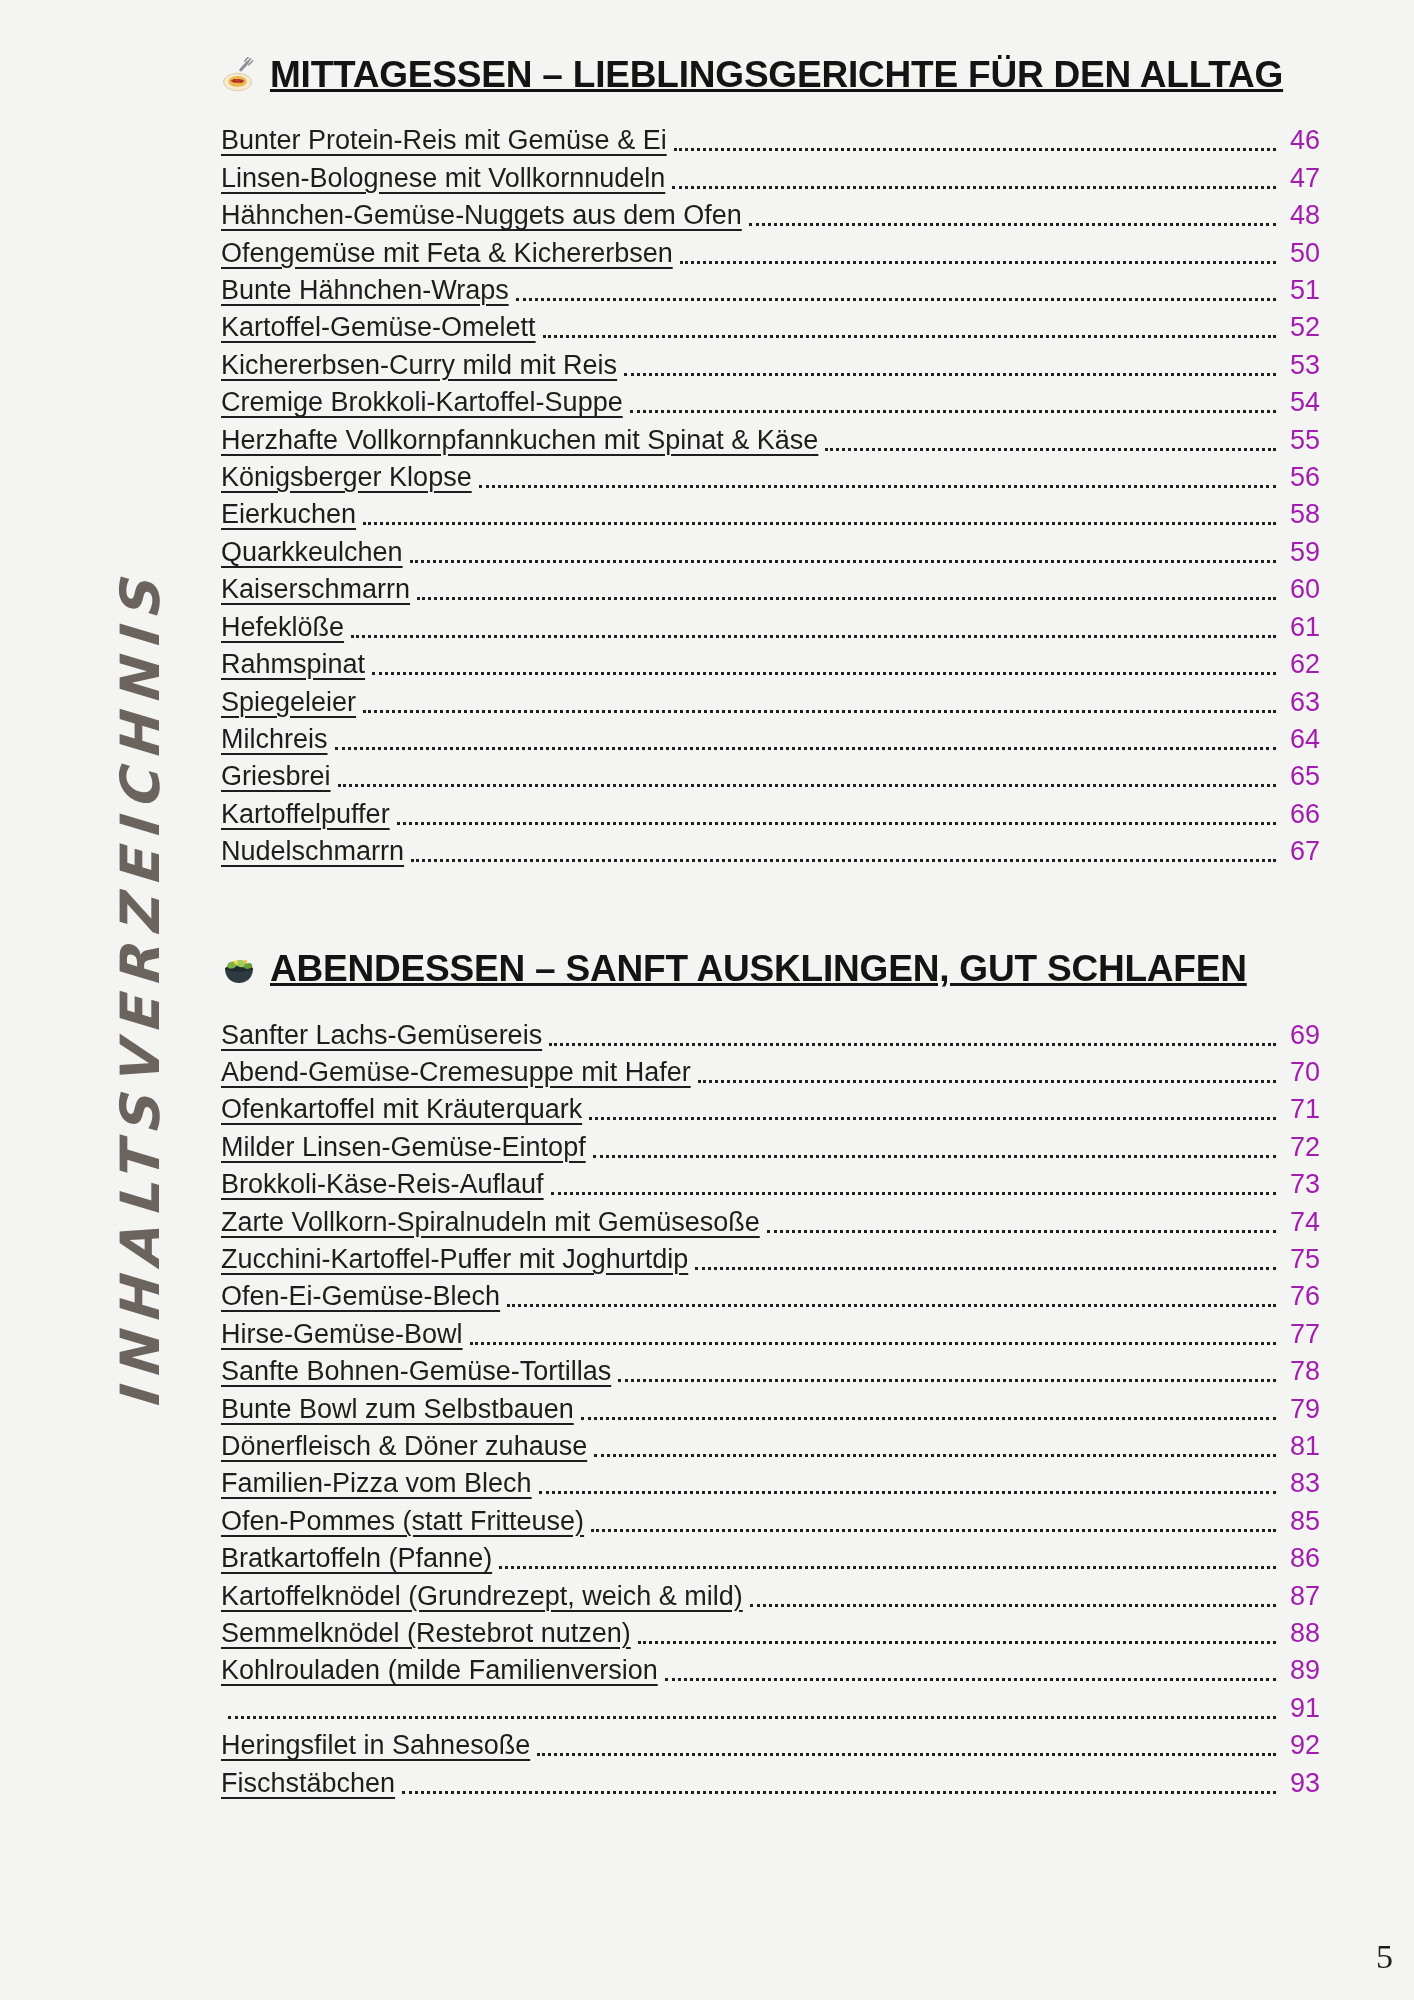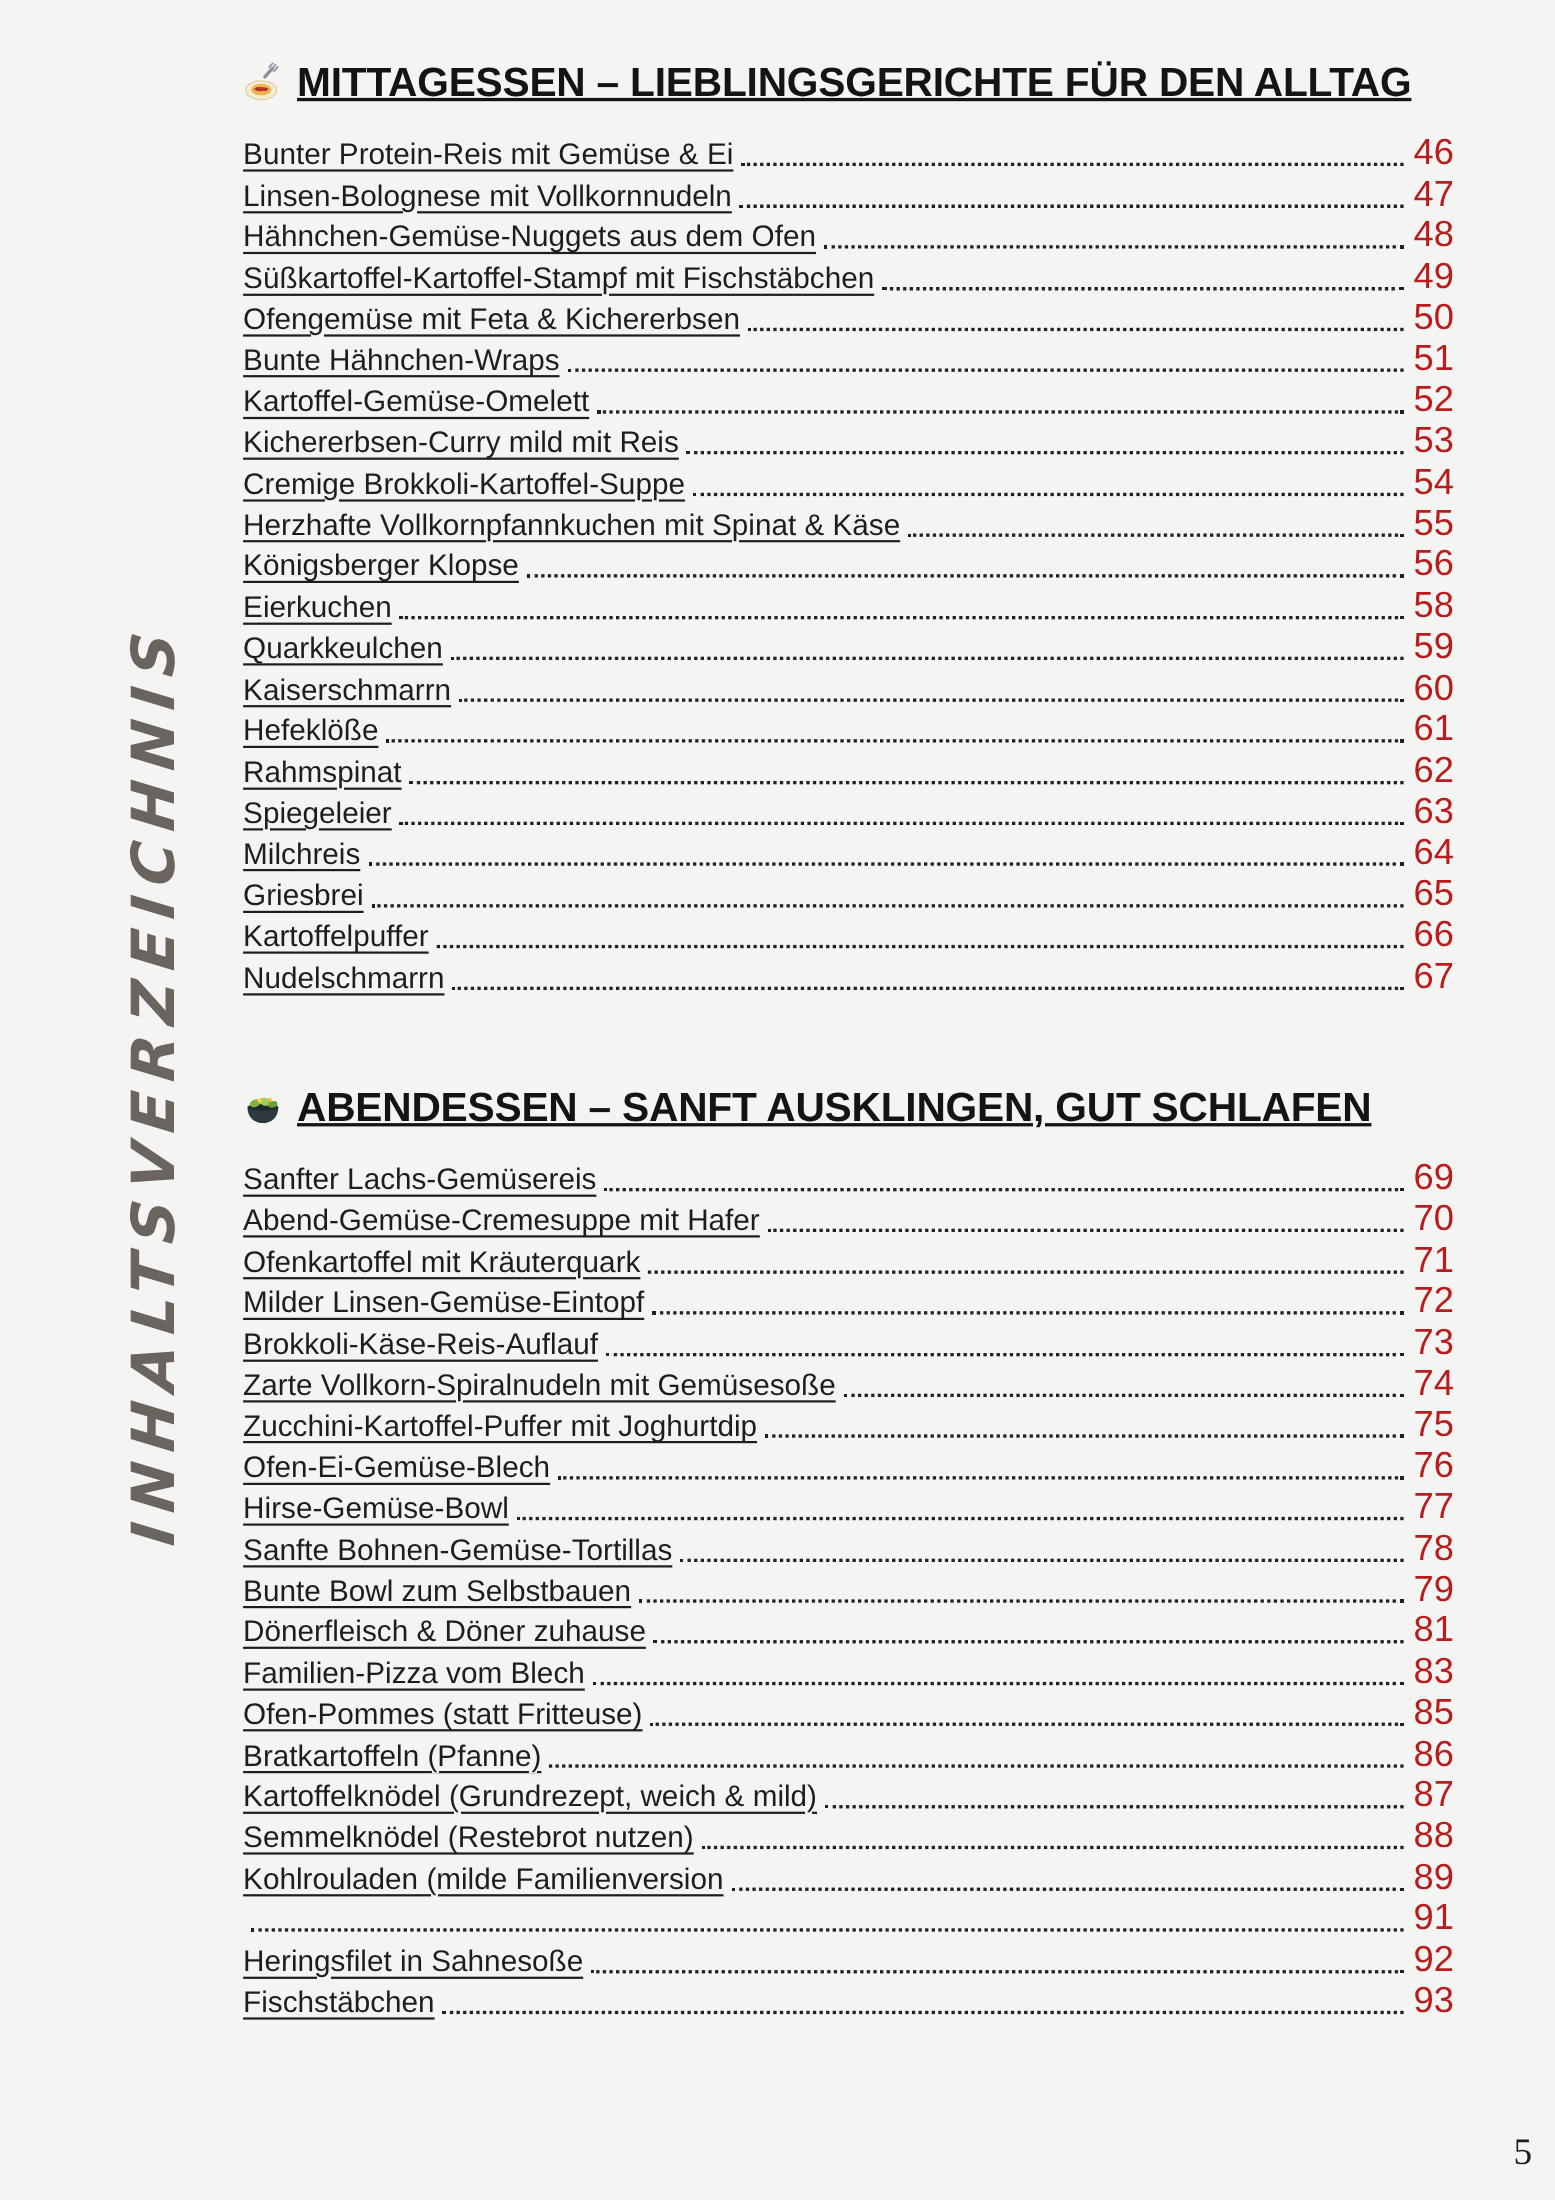--- a/index.html
+++ b/index.html
@@ -58,24 +58,24 @@
     white-space:nowrap;
   }
   .toc-row .dots{
     flex:1 1 auto;
     height:0;
     border-bottom:3.5px dotted #202020;
     margin:0 9px 3px 7px;
     min-width:20px;
   }
   .toc-row .pg{
-    font-size:33px;
-    color:#b91c1c;
+    font-size:27px;
+    color:#a21caf;
     min-width:40px;
-    text-align:left;
+    text-align:center;
   }
   .page-number{
     position:absolute;
     right:21px;bottom:24px;
     font-family:"Liberation Serif",serif;
     font-size:34px;color:#1c1c1c;
   }
 </style>
 </head>
 <body>
@@ -115,25 +115,20 @@
             <span class="t">Linsen-Bolognese mit Vollkornnudeln</span>
             <span class="dots"></span>
             <span class="pg">47</span>
           </li>
           <li class="toc-row">
             <span class="t">Hähnchen-Gemüse-Nuggets aus dem Ofen</span>
             <span class="dots"></span>
             <span class="pg">48</span>
           </li>
           <li class="toc-row">
-            <span class="t">Süßkartoffel-Kartoffel-Stampf mit Fischstäbchen</span>
-            <span class="dots"></span>
-            <span class="pg">49</span>
-          </li>
-          <li class="toc-row">
             <span class="t">Ofengemüse mit Feta &amp; Kichererbsen</span>
             <span class="dots"></span>
             <span class="pg">50</span>
           </li>
           <li class="toc-row">
             <span class="t">Bunte Hähnchen-Wraps</span>
             <span class="dots"></span>
             <span class="pg">51</span>
           </li>
           <li class="toc-row">

